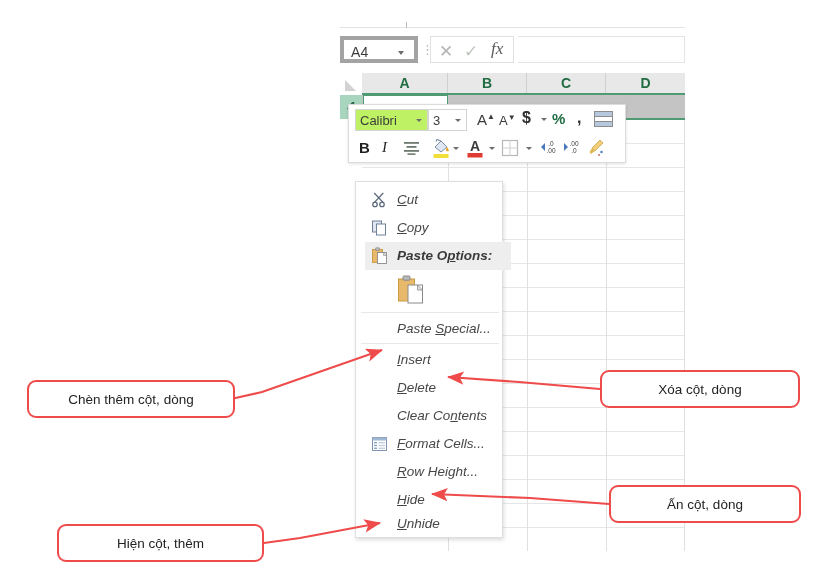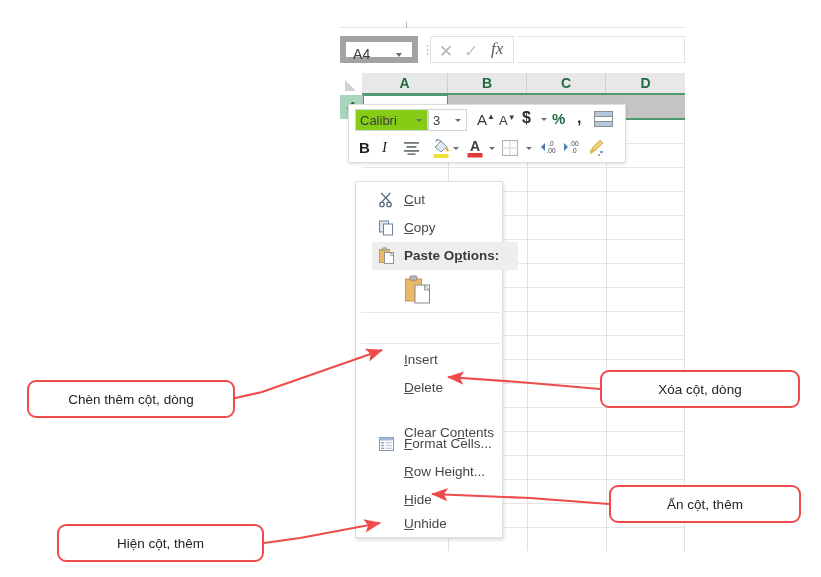--- a/index.html
+++ b/index.html
@@ -11,21 +11,21 @@
   }
   .abs{position:absolute;}
 
   
   #ruler-line{left:340px;top:27px;width:345px;height:1px;background:#e3e3e3;}
   #ruler-tick{left:406px;top:22px;width:1px;height:6px;background:#b8b8b8;}
 
   
   #namebox{
     left:340px;top:36px;width:78px;height:27px;
-    border:6px solid #a3a3a3;background:#fff;box-sizing:border-box;
+    border:4px solid #a3a3a3;background:#fff;box-sizing:border-box;
   }
   #namebox-text{
     position:absolute;left:7px;top:4px;font-size:14px;color:#3b3b3b;
     letter-spacing:.2px;
   }
   #namebox-caret{
     position:absolute;right:10px;top:11px;width:0;height:0;
     border-left:3.5px solid transparent;border-right:3.5px solid transparent;
     border-top:4px solid #6d6d6d;
   }
@@ -94,21 +94,21 @@
   #mini-toolbar{
     left:348px;top:104px;width:278px;height:59px;
     background:#ffffff;border:1px solid #dcdcdc;
     box-shadow:0 1px 3px rgba(0,0,0,.13);box-sizing:border-box;
   }
   #mt-row1{position:absolute;left:0;top:0;width:100%;height:30px;}
   #mt-row2{position:absolute;left:0;top:30px;width:100%;height:29px;}
   .mt-item{position:absolute;color:#3b3b3b;font-size:13px;}
   #mt-font-box{
     position:absolute;left:6px;top:4px;width:73px;height:22px;
-    border:1px solid #d4d4d4;background:#84cc16;box-sizing:border-box;
+    border:1px solid #d4d4d4;background:#bef264;box-sizing:border-box;
   }
   #mt-font-name{position:absolute;left:4px;top:3px;font-size:13px;color:#3b3b3b;}
   #mt-font-caret{position:absolute;right:5px;top:9px;width:0;height:0;
     border-left:3px solid transparent;border-right:3px solid transparent;
     border-top:3.5px solid #6d6d6d;}
   #mt-size-box{
     position:absolute;left:79px;top:4px;width:39px;height:22px;
     border:1px solid #d4d4d4;background:#fff;box-sizing:border-box;
   }
   #mt-size-val{position:absolute;left:4px;top:3px;font-size:13px;color:#3b3b3b;}
@@ -145,21 +145,21 @@
   #mt-decdec{left:213px;top:4px;}
   #mt-painter{left:238px;top:3px;}
 
   
   #context-menu{
     left:355px;top:181px;width:148px;height:357px;
     background:#ffffff;border:1px solid #dedede;
     box-shadow:1px 2px 4px rgba(0,0,0,.14);box-sizing:border-box;
   }
   .mi{
-    position:absolute;left:16px;width:146px;height:28px;
+    position:absolute;left:9px;width:146px;height:28px;font-style:italic;
   }
   .mi-icon{
     position:absolute;left:6px;top:5px;width:18px;height:18px;
   }
   .mi-label{
     position:absolute;left:32px;top:6px;font-size:13.5px;color:#474747;
     white-space:nowrap;
   }
   .mi-label u{text-decoration:underline;text-underline-offset:1px;}
   .mi-hl{background:#eeeeee;}
@@ -378,32 +378,35 @@
         <rect x="1.5" y="5" width="16" height="22" fill="#e8b96a" stroke="#c79a43" stroke-width="1"></rect>
         <rect x="6" y="2" width="7" height="4.2" rx="1" fill="#b9b9b9" stroke="#8a8a8a" stroke-width="1"></rect>
         <rect x="11" y="11" width="14.5" height="18" fill="#ffffff" stroke="#8a8a8a" stroke-width="1"></rect>
         <path d="M20.5 11 L25.5 16 L20.5 16 Z" fill="#e4e4e4" stroke="#8a8a8a" stroke-width="0.8"></path>
       </svg>
     </span>
   </div>
 
   <div class="mi-sep" style="top:130px;"></div>
 
+  <div class="mi" style="top:133px;">
+    <span class="mi-label">Paste <u>S</u>pecial...</span>
+  </div>
 
   <div class="mi-sep" style="top:161px;"></div>
 
   <div class="mi" style="top:164px;">
     <span class="mi-label"><u>I</u>nsert</span>
   </div>
 
   <div class="mi" style="top:192px;">
     <span class="mi-label"><u>D</u>elete</span>
   </div>
 
-  <div class="mi" style="top:220px;margin-top:17px;">
+  <div class="mi" style="top:220px;">
     <span class="mi-label">Clear Co<u>n</u>tents</span>
   </div>
 
   <div class="mi" style="top:276px;">
     <span class="mi-label"><u>R</u>ow Height...</span>
   </div>
 
   <div class="mi" style="top:248px;">
     <span class="mi-icon">
       <svg width="18" height="18" viewBox="0 0 18 18">
@@ -445,17 +448,17 @@
   <path d="M264,543 L300,538 L380,523" stroke="#ef4b4b" stroke-width="2.1" fill="none" marker-end="url(#ah)"></path>
 </svg>
 
 <div class="callout" id="callout-insert">
   <span>Chèn thêm cột, dòng</span>
 </div>
 <div class="callout" id="callout-delete">
   <span>Xóa cột, dòng</span>
 </div>
 <div class="callout" id="callout-hide">
-  <span>Ấn cột, thêm</span>
+  <span>Ấn cột, dòng</span>
 </div>
 <div class="callout" id="callout-unhide">
   <span>Hiện cột, thêm</span>
 </div>
 
 </body></html>

